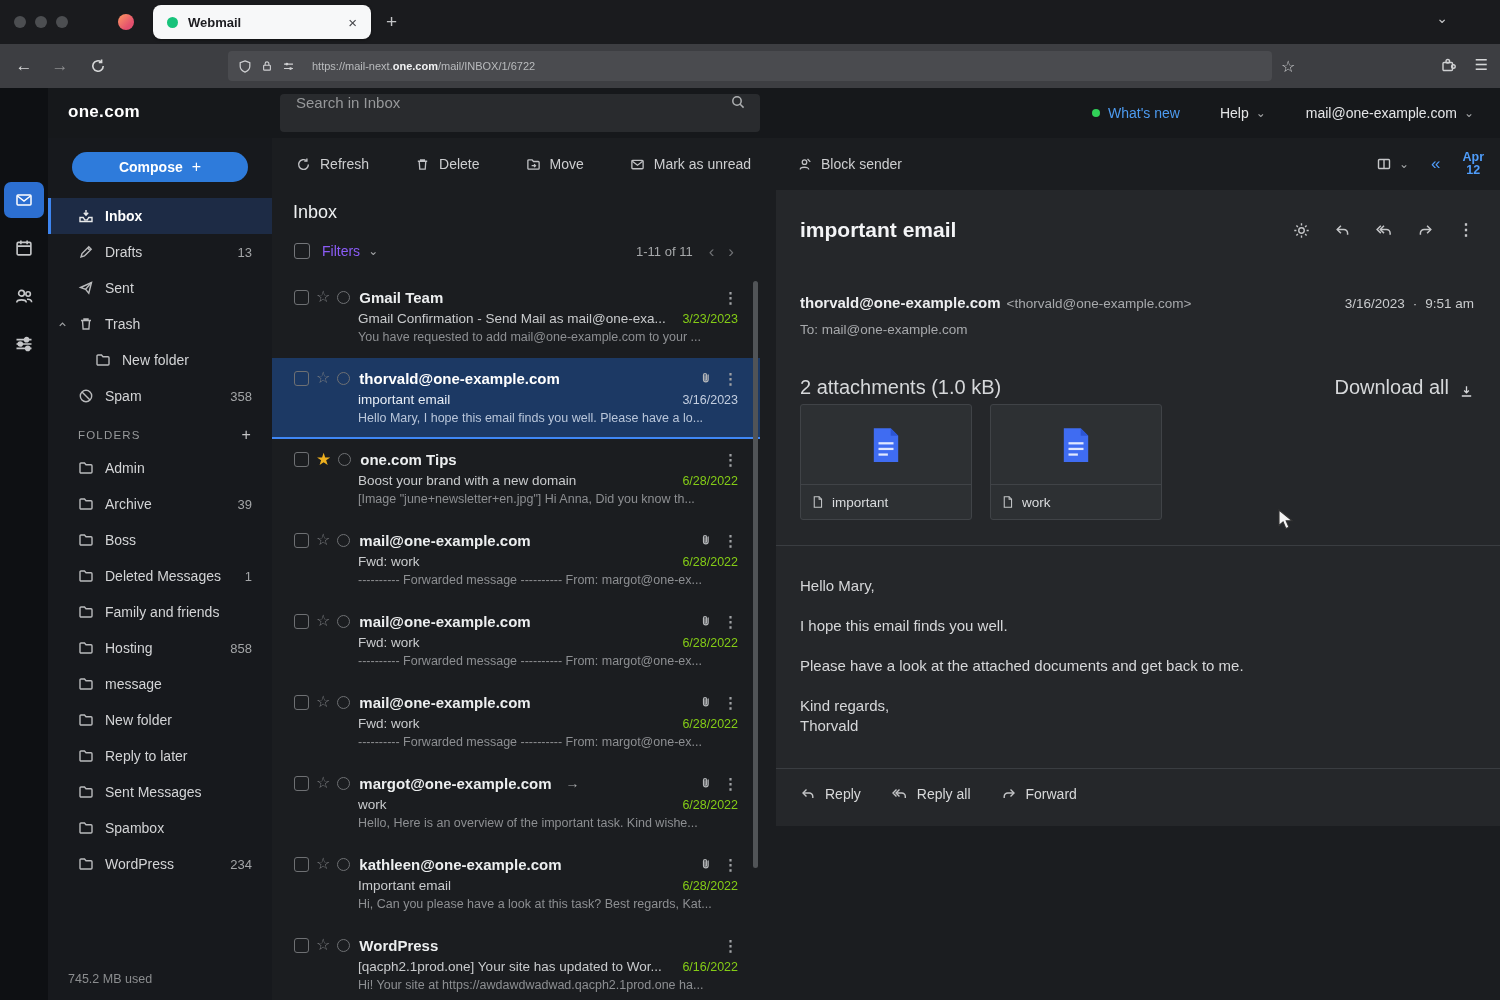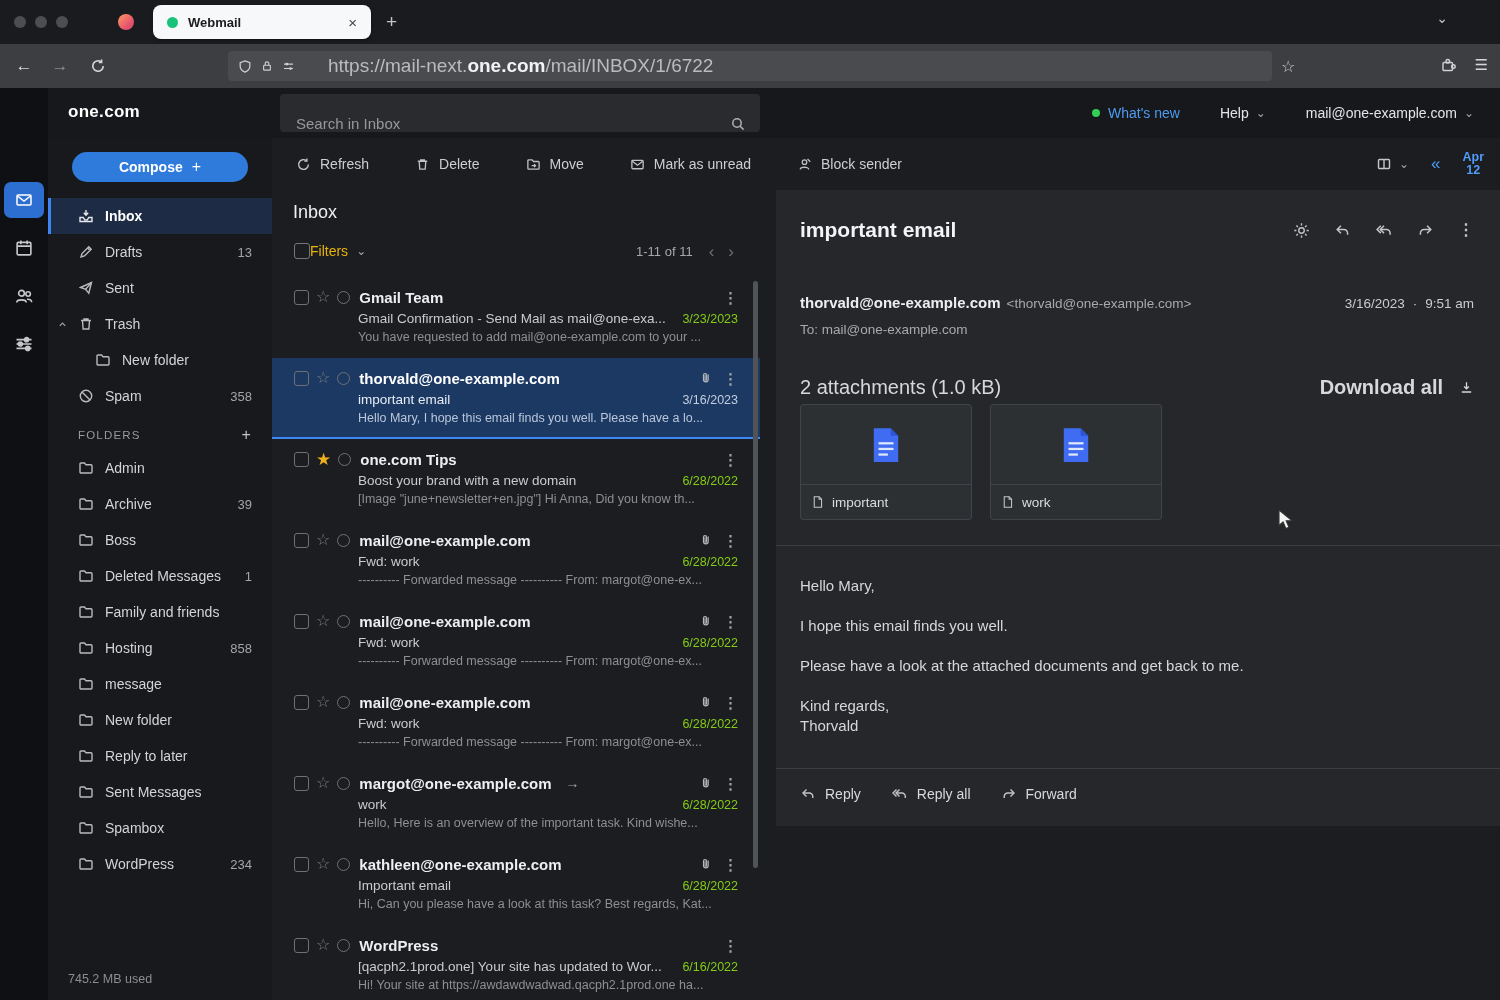--- a/index.html
+++ b/index.html
@@ -20,37 +20,37 @@
   .tab-close { color:#44454a; font-size:15px; line-height:1; padding:2px 4px; }
   .newtab { position:absolute; left:386px; top:9px; color:#c3c4c6; font-size:19px; line-height:26px; }
   .alltabs { position:absolute; right:52px; top:10px; color:#c3c4c6; font-size:14px; }
 
   .navbar { position:absolute; left:0; top:44px; width:1500px; height:44px; background:#3d3e42; }
   .navbtn { position:absolute; top:10px; width:28px; height:24px; text-align:center; font-size:17px; line-height:24px; color:#d6d7d8; }
   .nb-back{left:10px}.nb-fwd{left:46px; color:#8c8d8f}.nb-reload{left:84px; padding-top:4px}
   .urlbar { position:absolute; left:228px; top:7px; width:1044px; height:30px; background:#4a4b4f; border-radius:4px;
             display:flex; align-items:center; padding-left:10px; }
   .urlicon { color:#cfd0d2; margin-right:9px; display:flex; }
-  .urltext { font-size:19px; color:#b9bbbd; margin-left:24px; white-space:nowrap; }
+  .urltext { font-size:11px; color:#b9bbbd; margin-left:8px; white-space:nowrap; }
   .urltext b { color:#f1f2f3; font-weight:700; }
   .nav-star { position:absolute; left:1281px; top:13px; color:#cfd0d2; font-size:16px; }
   .nav-puzzle { position:absolute; right:44px; top:13px; color:#cfd0d2; }
   .nav-menu { position:absolute; right:12px; top:12px; color:#d6d7d8; font-size:15px; }
 
   
   .rail { position:absolute; left:0; top:88px; width:48px; height:912px; background:#0e1013; }
   .rail-mail { position:absolute; left:4px; top:94px; width:40px; height:36px; border-radius:7px; background:#2c6fd1;
                display:flex; align-items:center; justify-content:center; color:#fff; }
   .rail-ic { position:absolute; left:14px; width:20px; height:20px; color:#c6c7c9; }
   .ri-cal{top:150px}.ri-people{top:198px}.ri-sliders{top:246px}
 
   .appheader { position:absolute; left:48px; top:88px; width:1452px; height:50px; background:#16181b; }
   .logo { position:absolute; left:20px; top:14px; font-size:17px; font-weight:700; color:#fff; letter-spacing:.3px; }
   .search { position:absolute; left:232px; top:6px; width:480px; height:38px; background:#292b2e; border-radius:4px;
-            display:flex; align-items:flex-end; padding:0 14px 0 16px; }
+            display:flex; align-items:flex-start; padding:0 14px 0 16px; }
   .search input { flex:1; background:transparent; border:0; outline:0; color:#d8d9da; font-size:15px; font-family:inherit; }
   .search input::placeholder { color:#96989a; }
   .hdr-right { position:absolute; right:0; top:0; height:50px; display:flex; align-items:center; gap:40px; padding-right:26px; }
   .whatsnew { display:flex; align-items:center; gap:8px; color:#4d9bf0; font-size:14px; }
   .gdot { width:8px; height:8px; border-radius:50%; background:#31d158; }
   .hdr-item { display:flex; align-items:center; gap:7px; color:#e4e5e7; font-size:14px; }
   .chev { color:#a3a5a7; font-size:12px; }
 
   
   .sidebar { position:absolute; left:48px; top:138px; width:224px; height:862px; background:#17191d; }
@@ -77,21 +77,21 @@
   .tb-right { position:absolute; right:16px; top:0; height:52px; display:flex; align-items:center; gap:22px; }
   .viewbtn { display:flex; align-items:center; gap:7px; color:#c6c7c9; }
   .collapse { color:#4f9cf9; font-size:17px; }
   .datebadge { color:#4f9cf9; font-size:12.5px; font-weight:700; line-height:13px; text-align:center; }
 
   
   .listcol { position:absolute; left:0; top:52px; width:488px; height:810px; overflow:hidden; }
   .list-title { margin:12px 0 0 21px; font-size:18px; font-weight:500; color:#eef0f1; }
   .filters { display:flex; align-items:center; height:24px; margin-top:16px; padding:0 26px 0 22px; }
   .fcb { width:16px; height:16px; border:1.5px solid #74767a; border-radius:3px; }
-  .flabel { font-size:14px; color:#eab308; }
+  .flabel { margin-left:12px; font-size:14px; color:#8b5cf6; }
   .fchev { margin-left:8px; color:#a3a5a7; font-size:12px; }
   .sp { flex:1; }
   .range { font-size:13px; color:#a6a8aa; }
   .pgchev { color:#6f7174; font-size:17px; line-height:1; }
   .pg-l{ margin-left:16px; } .pg-r{ margin-left:14px; }
   .rows { margin-top:14px; }
   .mrow { height:81px; padding:9px 22px 0 22px; position:relative; }
   .mrow.sel { background:#1c3964; border-bottom:2px solid #3f87f5; }
   .l1 { display:flex; align-items:center; height:22px; }
   .cb { width:15px; height:15px; border:1.5px solid #6e7073; border-radius:3px; flex:none; }
@@ -114,21 +114,21 @@
   .rd-titlerow { position:absolute; left:24px; right:26px; top:28px; display:flex; align-items:center; }
   .rd-title { font-size:21px; font-weight:700; color:#f3f4f6; }
   .rd-icons { margin-left:auto; display:flex; align-items:center; gap:24px; color:#c4c5c7; }
   .rd-icons .kb{ font-size:16px; color:#c4c5c7; }
   .rd-meta { position:absolute; left:24px; right:26px; top:104px; display:flex; align-items:baseline; }
   .fromname { font-size:15px; font-weight:700; color:#edeef0; }
   .fromaddr { font-size:13.5px; color:#a7a9ac; margin-left:6px; }
   .rd-dt { margin-left:auto; font-size:13.5px; color:#c9cbcd; display:flex; gap:8px; }
   .rd-to { position:absolute; left:24px; top:132px; font-size:13.5px; color:#a7a9ac; }
   .att-head { position:absolute; left:24px; right:26px; top:186px; display:flex; align-items:center; font-size:20px; color:#d6d8da; }
-  .dl { margin-left:auto; display:flex; align-items:center; gap:16px;font-weight:bold; }
+  .dl { margin-left:auto; display:flex; align-items:flex-end; gap:10px; }
   .cards { position:absolute; left:24px; top:214px; display:flex; gap:18px; }
   .card { width:172px; height:116px; background:#2d3033; border:1px solid #404347; border-radius:3px; display:flex; flex-direction:column; }
   .card-prev { flex:1; display:flex; align-items:center; justify-content:center; }
   .card-name { height:35px; border-top:1px solid #404347; display:flex; align-items:center; padding-left:10px; color:#dadcde; font-size:13.5px; gap:8px; }
   .card-name .ic{ display:flex; color:#c4c6c8; }
   .rd-div { position:absolute; left:0; right:0; height:1px; background:#3a3d41; }
   .div1{top:355px}.div2{top:578px}
   .rd-body { position:absolute; left:24px; right:40px; top:386px; font-size:15px; color:#d6d7d9; line-height:20px; }
   .rd-body p { margin:0; }
   .rd-body p.gap { margin-top:20px; }

